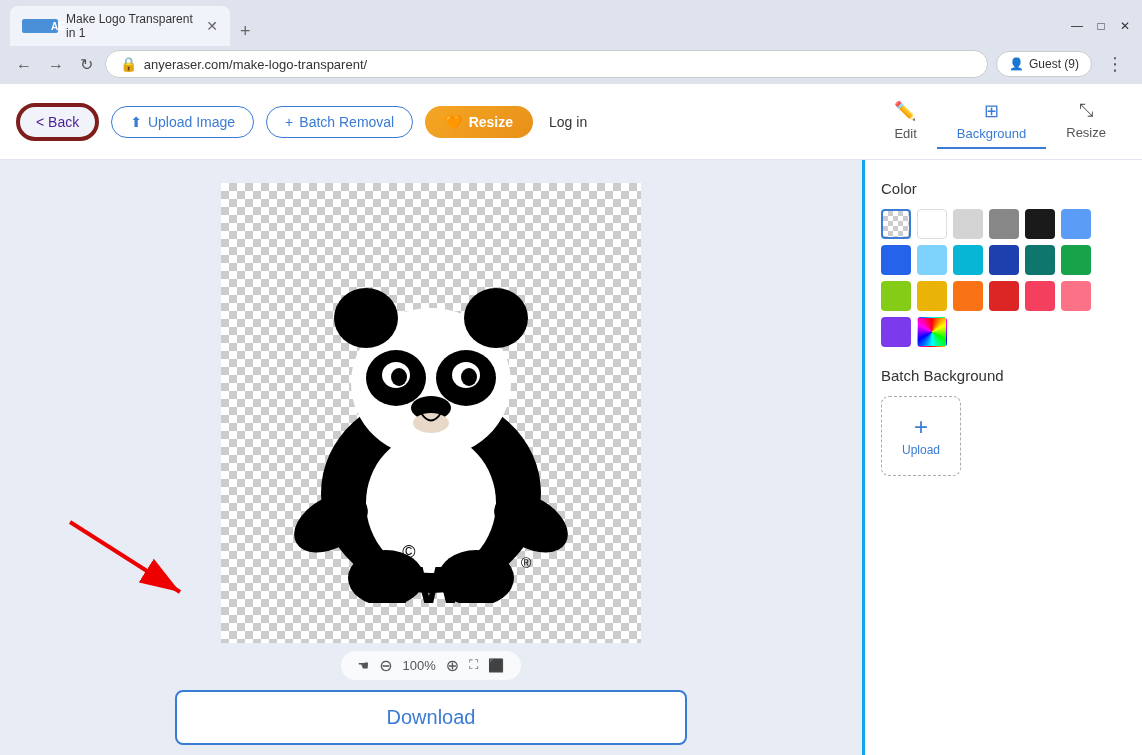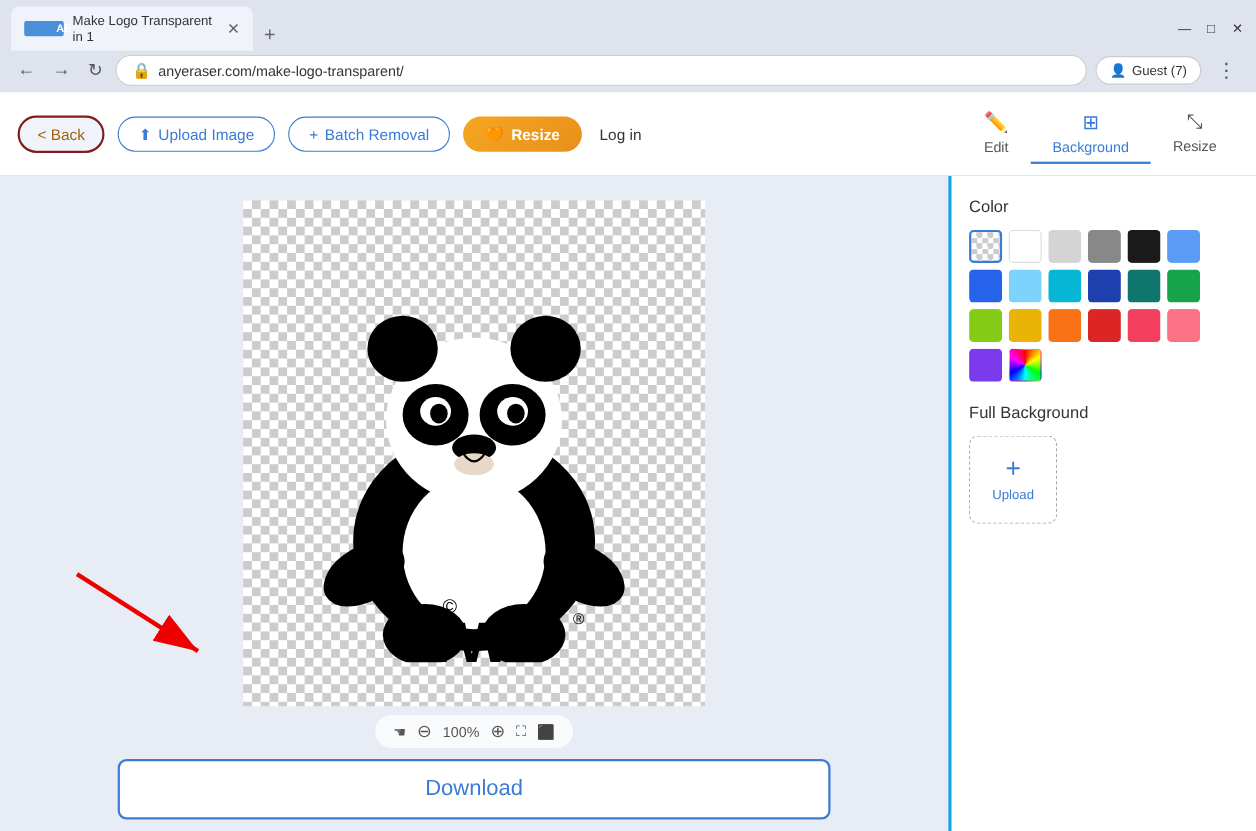--- a/index.html
+++ b/index.html
@@ -122,25 +122,25 @@
       background: white;
       display: flex;
       align-items: center;
       padding: 10px 16px;
       gap: 12px;
       border-bottom: 1px solid #e0e5ef;
       flex-shrink: 0;
     }
     .btn-back {
       background: #f0f4fa;
-      border: 2px solid #7f1d1d;
+      border: 4px solid #7f1d1d;
       border-radius: 20px;
       padding: 7px 16px;
       font-size: 14px;
-      color: #a16207;
+      color: #4c1d95;
       cursor: pointer;
       text-align: right;
     }
     .btn-upload {
       background: white;
       border: 1.5px solid #3a7bd5;
       border-radius: 20px;
       padding: 7px 18px;
       font-size: 14px;
       color: #3a7bd5;
@@ -261,21 +261,21 @@
       cursor: pointer;
     }
 
     
     .download-area {
       display: flex;
       flex-direction: column;
       align-items: center;
       gap: 0;
       margin-top: 10px;
-      width: 648px;
+      width: 512px;
     }
     .download-buttons {
       display: flex;
       gap: 12px;
       width: 100%;
     }
     .btn-download {
       flex: 1;
       background: white;
       border: 2.5px solid #3a7bd5;
@@ -421,21 +421,21 @@
   <div class="browser-addressbar">
     <button class="nav-btn">←</button>
     <button class="nav-btn">→</button>
     <button class="nav-btn">↻</button>
     <div class="address-bar">
       <span class="lock-icon">🔒</span>
       <span class="address-text">anyeraser.com/make-logo-transparent/</span>
     </div>
     <button class="guest-btn">
       <span>👤</span>
-      <span>Guest (7)</span>
+      <span>Guest (9)</span>
     </button>
     <span class="menu-dots">⋮</span>
   </div>
 </div>
 
 <div class="app-container">
 
   <div class="toolbar">
     <button class="btn-back">&lt; Back</button>
     <button class="btn-upload">
@@ -565,21 +565,21 @@
         <div class="color-swatch" style="background:#eab308;"></div>
         <div class="color-swatch" style="background:#f97316;"></div>
         <div class="color-swatch" style="background:#dc2626;"></div>
         <div class="color-swatch" style="background:#f43f5e;"></div>
         <div class="color-swatch" style="background:#fb7185;"></div>
         <div class="color-swatch" style="background:#7c3aed;"></div>
         <div class="color-swatch rainbow"></div>
       </div>
 
       <div class="image-background-section">
-        <div class="image-background-title">Full Background</div>
+        <div class="image-background-title">Batch Background</div>
         <div class="upload-bg-btn">
           <span class="plus">+</span>
           <span>Upload</span>
         </div>
       </div>
 
 
     </div>
   </div>
 </div>

